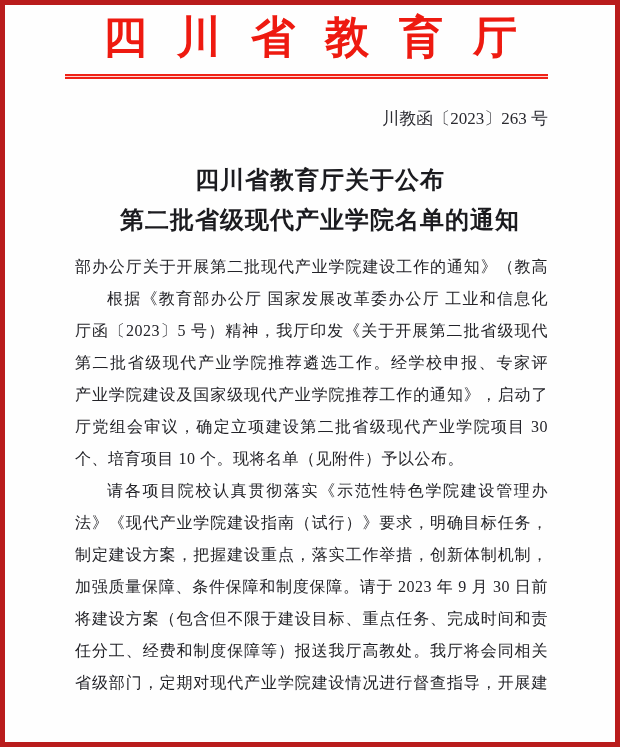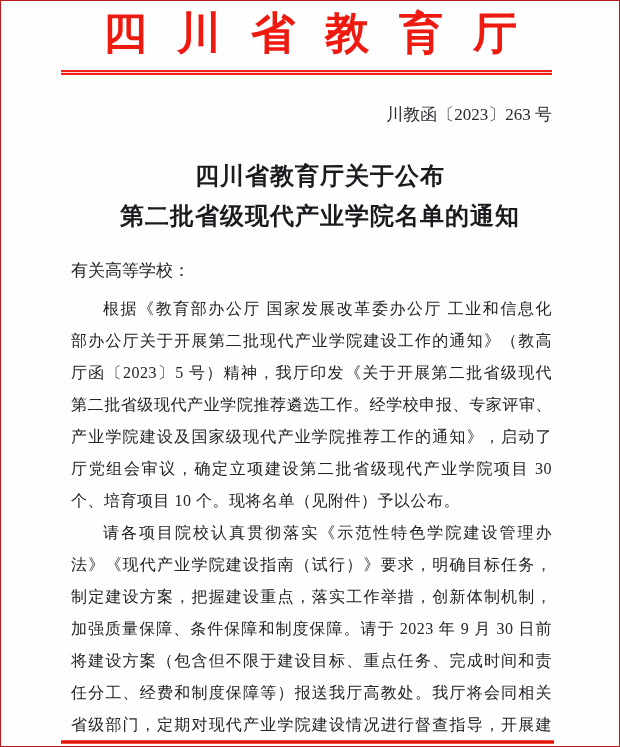--- a/index.html
+++ b/index.html
@@ -7,21 +7,21 @@
     font-family: "Liberation Serif", "DejaVu Serif", serif;
     background: #ffffff;
   }
   .page {
     position: relative;
     width: 620px;
     height: 747px;
     margin: 0 auto;
     background: #fefefe;
     box-sizing: border-box;
-    border: 1px solid #b91c1c;
+    border: 5px solid #b91c1c;
     overflow: hidden;
     color: #232328;
   }
   
   .agency {
     padding-top: 9px;
     padding-left: 30px; 
     text-align: center;
     font-size: 44px;
     line-height: 48px;
@@ -97,25 +97,24 @@
 
   <div class="rule-top"></div>
 
   <div class="doc-number">川教函〔2023〕263 号</div>
 
   <div class="title-block">
     <div class="title-line">四川省教育厅关于公布</div>
     <div class="title-line">第二批省级现代产业学院名单的通知</div>
   </div>
 
-  <div class="salutation">有关高等学校：</div>
 
   <div class="body-text">
+    <div class="line">部办公厅关于开展第二批现代产业学院建设工作的通知》（教高</div>
     <div class="line indent">根据《教育部办公厅 国家发展改革委办公厅 工业和信息化</div>
-    <div class="line">部办公厅关于开展第二批现代产业学院建设工作的通知》（教高</div>
     <div class="line">厅函〔2023〕5 号）精神，我厅印发《关于开展第二批省级现代</div>
     <div class="line">第二批省级现代产业学院推荐遴选工作。经学校申报、专家评审、</div>
     <div class="line">产业学院建设及国家级现代产业学院推荐工作的通知》，启动了</div>
     <div class="line">厅党组会审议，确定立项建设第二批省级现代产业学院项目 30</div>
     <div class="line short">个、培育项目 10 个。现将名单（见附件）予以公布。</div>
 
     <div class="line indent">请各项目院校认真贯彻落实《示范性特色学院建设管理办</div>
     <div class="line">法》《现代产业学院建设指南（试行）》要求，明确目标任务，</div>
     <div class="line">制定建设方案，把握建设重点，落实工作举措，创新体制机制，</div>
     <div class="line">加强质量保障、条件保障和制度保障。请于 2023 年 9 月 30 日前</div>

